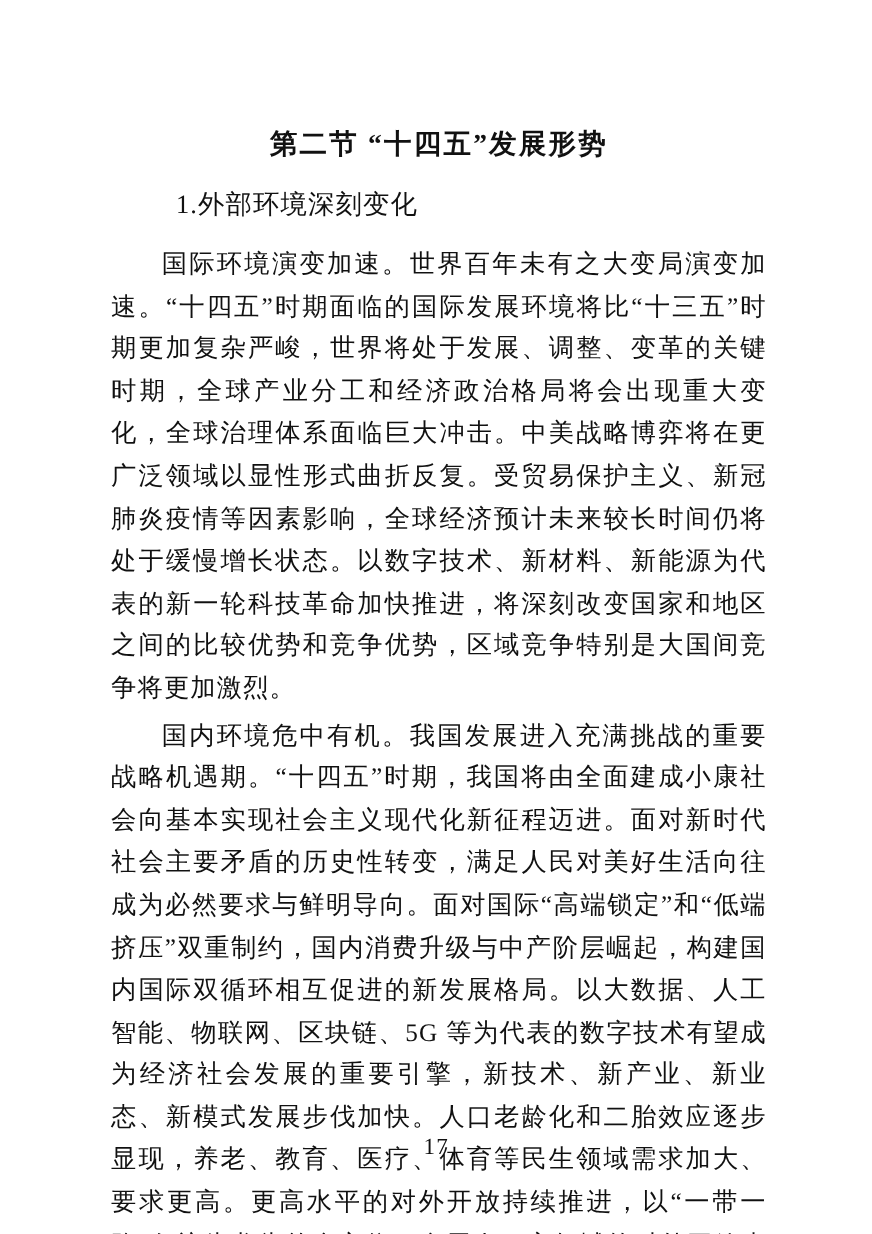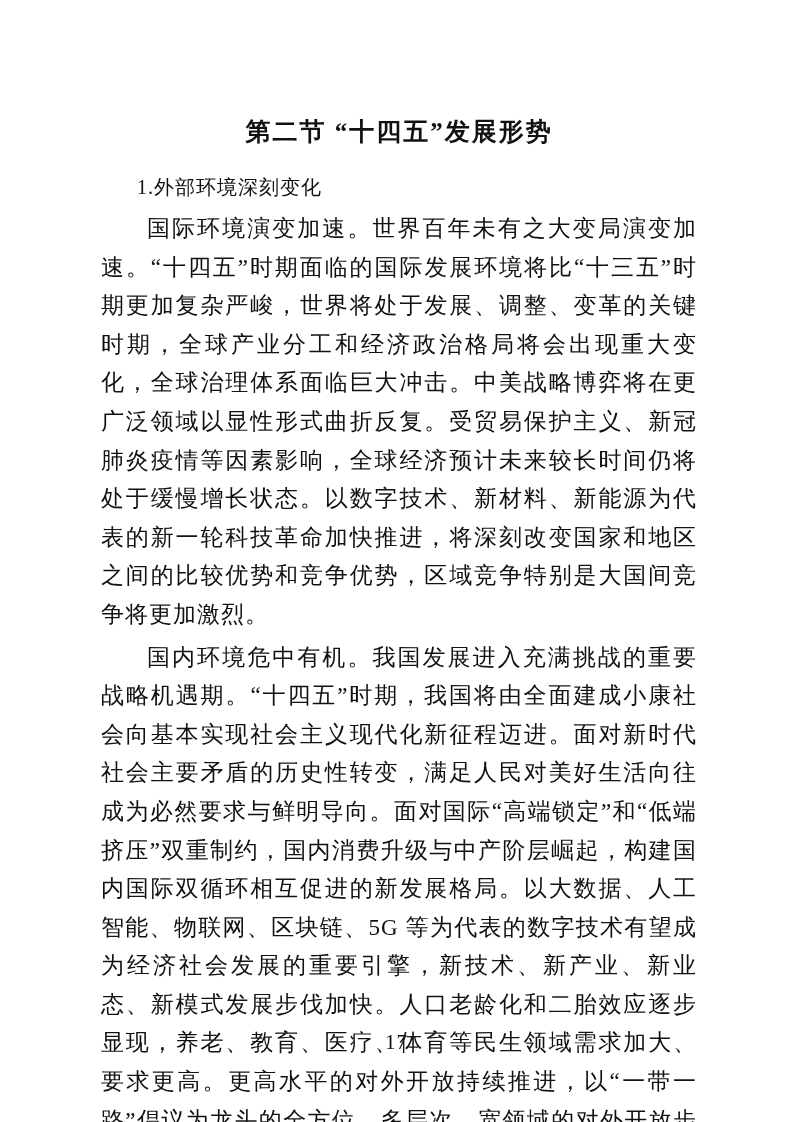--- a/index.html
+++ b/index.html
@@ -25,25 +25,25 @@
   .section-title {
     text-align: center;
     font-size: 25px;
     font-weight: bold;
     letter-spacing: 2px;
     line-height: 40px;
     margin: 0 0 16px 0;
     white-space: nowrap;
   }
   .subsection-heading {
-    font-size: 20px;
+    font-size: 24px;
     font-weight: normal;
     letter-spacing: 1px;
     line-height: 38px;
-    margin: 0;
+    margin: 15px;
     text-indent: 2em;
   }
   .body-paragraph {
     margin: 4px;
     font-size: 23px;
     line-height: 38.6px;
     letter-spacing: 1px;
     text-indent: 2em;
     text-align: justify;
     text-justify: inter-ideograph;

